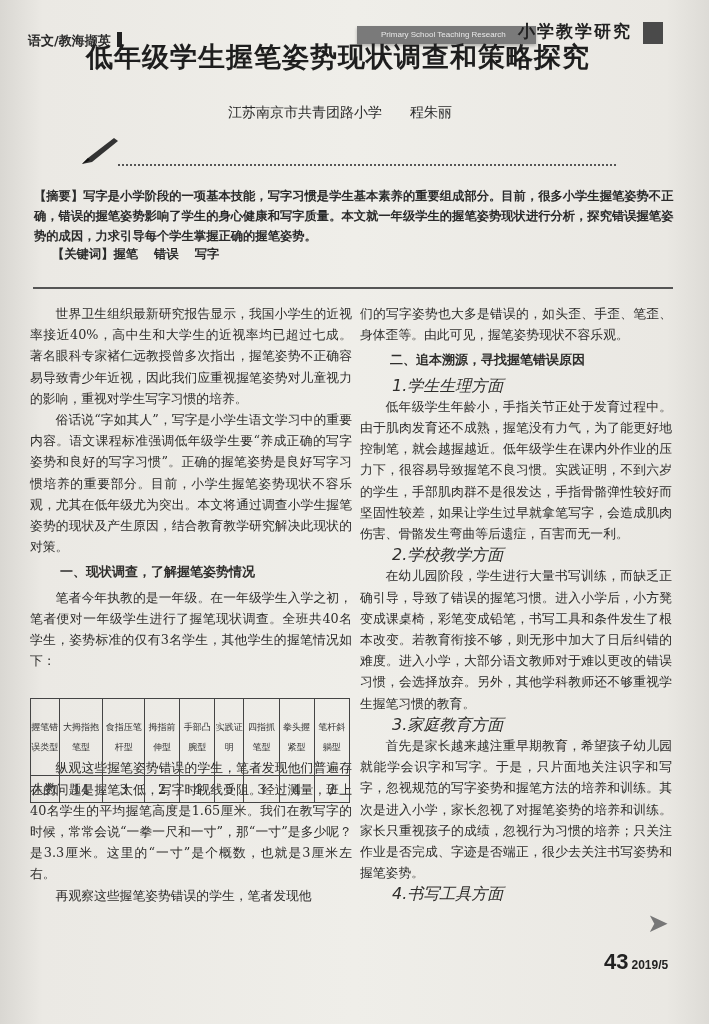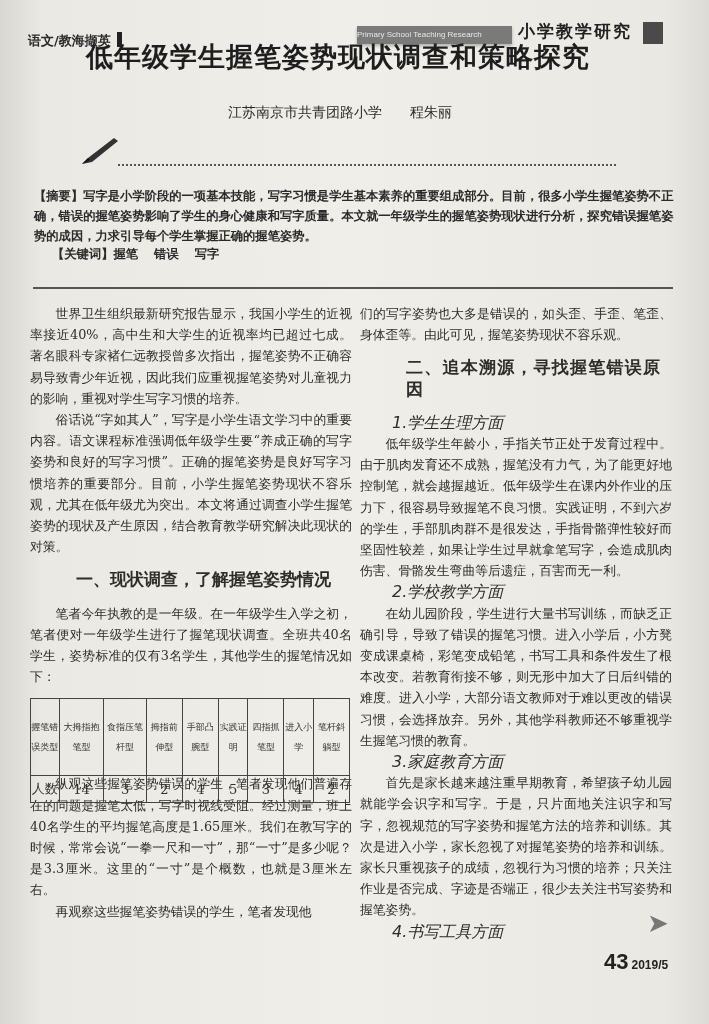--- a/index.html
+++ b/index.html
@@ -4,41 +4,41 @@
 <style>
   html,body{margin:0;padding:0;}
   body{width:709px;height:1024px;background:#e4e2dd;position:relative;overflow:hidden;
        font-family:"DejaVu Serif","Liberation Serif",serif;color:#2b2a28;}
   .page{position:absolute;left:0;top:0;width:709px;height:1024px;
         background:linear-gradient(90deg,#d9d7d2 0%,#ebe9e4 6%,#efeee9 50%,#eae8e3 94%,#dddbd6 100%);}
   .section-tag{position:absolute;left:28px;top:12px;font-size:13px;font-weight:bold;
         font-family:"DejaVu Sans","Liberation Sans",sans-serif;color:#2a2a2a;margin-top:20px;}
   .section-tag .bar{display:inline-block;width:5px;height:15px;background:#222;margin-left:6px;vertical-align:-2px;}
   .journal-bar{position:absolute;left:357px;top:26px;width:155px;height:18px;background:#7a7a7a;
-        color:#e8e8e8;font-family:"Liberation Sans",sans-serif;font-size:8px;line-height:18px;padding-left:0;
+        color:#e8e8e8;font-family:"Liberation Sans",sans-serif;font-size:8px;line-height:18px;padding-left:24px;
         box-shadow:0 2px 3px rgba(0,0,0,0.25);}
   .journal-name{position:absolute;left:518px;top:20px;font-size:17px;font-weight:bold;letter-spacing:2px;color:#222;}
   .journal-square{position:absolute;left:643px;top:22px;width:20px;height:22px;background:#4a4a4a;}
   .title{position:absolute;left:86px;top:39px;font-size:27px;font-weight:bold;letter-spacing:1px;color:#1e1e1e;
         font-family:"DejaVu Sans","Liberation Sans",sans-serif;}
   .author-line{position:absolute;left:228px;top:104px;font-size:14px;color:#2a2a2a;}
   .author-line .name{margin-left:28px;}
   .pen{position:absolute;left:80px;top:136px;width:40px;height:30px;}
   .dotline{position:absolute;left:118px;top:164px;width:498px;border-top:2px dotted #555;}
   .abstract{position:absolute;left:34px;top:186px;width:640px;font-size:12.3px;line-height:20px;
         font-weight:bold;color:#2a2a2a;text-indent:0;}
   .keywords{position:absolute;left:52px;top:246px;font-size:12.3px;font-weight:bold;color:#2a2a2a;}
   .keywords span{margin-right:16px;}
   .rule{position:absolute;left:33px;top:287px;width:640px;border-top:2px solid #555;}
   .col{position:absolute;font-size:12.8px;line-height:21.2px;color:#2e2d2b;text-align:justify;}
   .col.left{left:30px;top:303px;width:322px;}
   .col.right{left:360px;top:303px;width:312px;}
   .col p{margin:0;text-indent:2em;}
   .col p.noindent{text-indent:0;}
-  .h1{font-weight:bold;font-family:"DejaVu Sans","Liberation Sans",sans-serif;font-size:17px;margin:12px;padding-left:2em;}
+  .h1{font-weight:bold;font-family:"DejaVu Sans","Liberation Sans",sans-serif;font-size:13px;margin:4px;padding-left:2em;}
   .h2{font-style:italic;font-size:16px;margin:0;padding-left:2em;font-family:"DejaVu Sans","Liberation Sans",sans-serif;}
   table.survey{position:absolute;left:30px;top:698px;width:320px;border-collapse:collapse;
         border:1.5px solid #333;font-size:9px;color:#333;}
   table.survey td{border:1px solid #444;text-align:center;padding:0;}
   table.survey tr.head td{height:76px;line-height:20px;text-align:center;}
   table.survey tr.vals td{height:26px;font-size:13px;}
   .arrow{position:absolute;left:647px;top:908px;font-size:26px;color:#777;font-family:"DejaVu Sans",sans-serif;}
   .footer{position:absolute;left:604px;top:949px;font-family:"Liberation Sans",sans-serif;color:#222;}
   .footer .pg{font-size:22px;font-weight:bold;}
   .footer .date{font-size:12px;font-weight:bold;margin-left:3px;}
@@ -88,21 +88,21 @@
   <table class="survey">
     <tbody>
         <tr class="head">
       <td style="width:9%">握笔错误类型</td>
       <td>大拇指抱笔型</td>
       <td>食指压笔杆型</td>
       <td>拇指前伸型</td>
       <td>手部凸腕型</td>
       <td>实践证明</td>
       <td>四指抓笔型</td>
-      <td>进入小学</td>
+      <td>拳头握紧型</td>
       <td>笔杆斜躺型</td>
     </tr>
     <tr class="vals">
       <td>人数</td>
       <td>14</td>
       <td>3</td>
       <td>2</td>
       <td>4</td>
       <td>5</td>
       <td>3</td>

